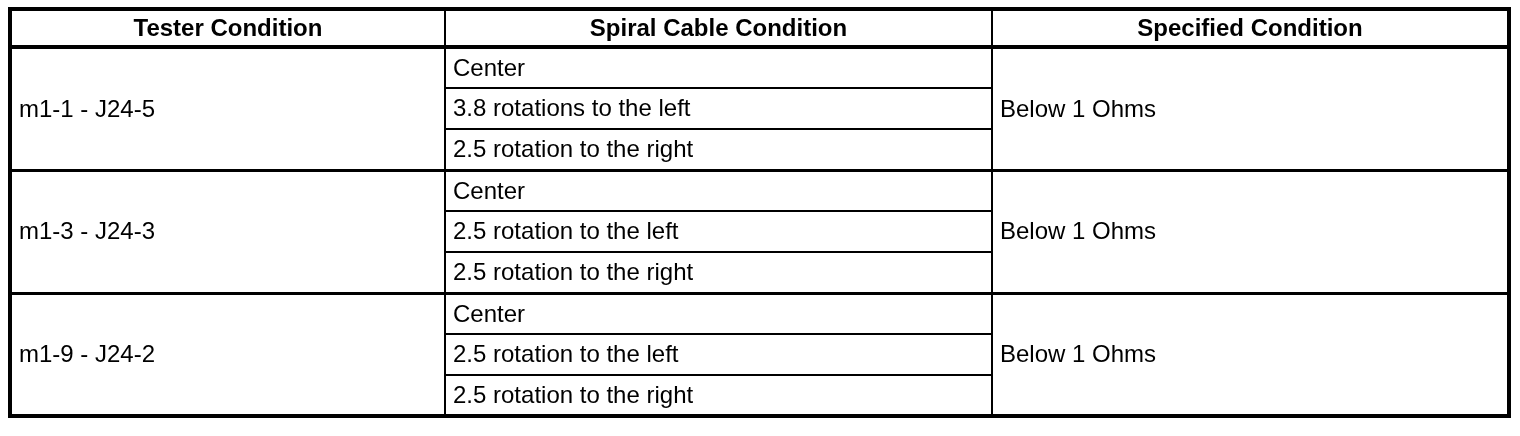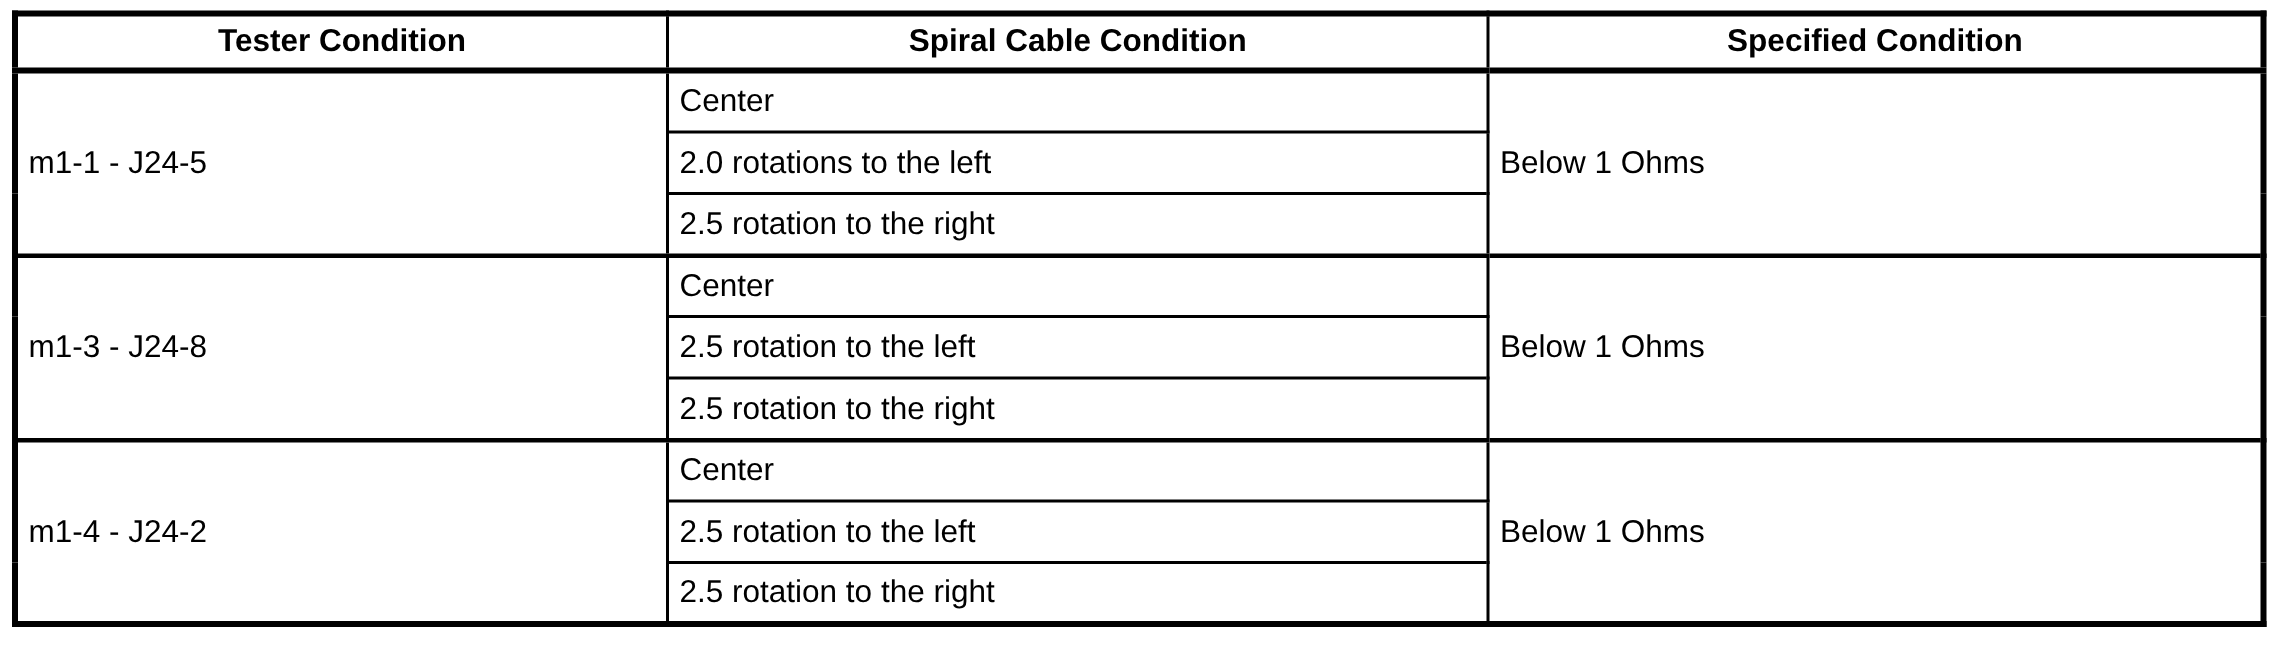--- a/index.html
+++ b/index.html
@@ -19,21 +19,21 @@
     table-layout: fixed;
     width: 1499px;
     border: 4px solid #000000;
     background: #ffffff;
   }
   col.c1 { width: 435px; }
   col.c2 { width: 547px; }
   col.c3 { width: 517px; }
   th, td {
     border: 2px solid #000000;
-    font-size: 21px;
+    font-size: 24px;
     line-height: 1.1;
     padding: 0 7px;
     vertical-align: middle;
     background: #ffffff;
     overflow: hidden;
     white-space: nowrap;
   }
   th {
     font-weight: bold;
     text-align: center;
@@ -66,40 +66,40 @@
       </tr>
     </thead>
     <tbody>
 
       <tr class="group-start">
         <td rowspan="3">m1-1 - J24-5</td>
         <td>Center</td>
         <td rowspan="3">Below 1 Ohms</td>
       </tr>
       <tr>
-        <td>2.0 rotations to the left</td>
+        <td>3.8 rotations to the left</td>
       </tr>
       <tr>
         <td>2.5 rotation to the right</td>
       </tr>
 
       <tr class="group-start">
-        <td rowspan="3">m1-3 - J24-8</td>
+        <td rowspan="3">m1-3 - J24-3</td>
         <td>Center</td>
         <td rowspan="3">Below 1 Ohms</td>
       </tr>
       <tr>
         <td>2.5 rotation to the left</td>
       </tr>
       <tr>
         <td>2.5 rotation to the right</td>
       </tr>
 
       <tr class="group-start">
-        <td rowspan="3">m1-4 - J24-2</td>
+        <td rowspan="3">m1-9 - J24-2</td>
         <td>Center</td>
         <td rowspan="3">Below 1 Ohms</td>
       </tr>
       <tr>
         <td>2.5 rotation to the left</td>
       </tr>
       <tr>
         <td>2.5 rotation to the right</td>
       </tr>
     </tbody>

